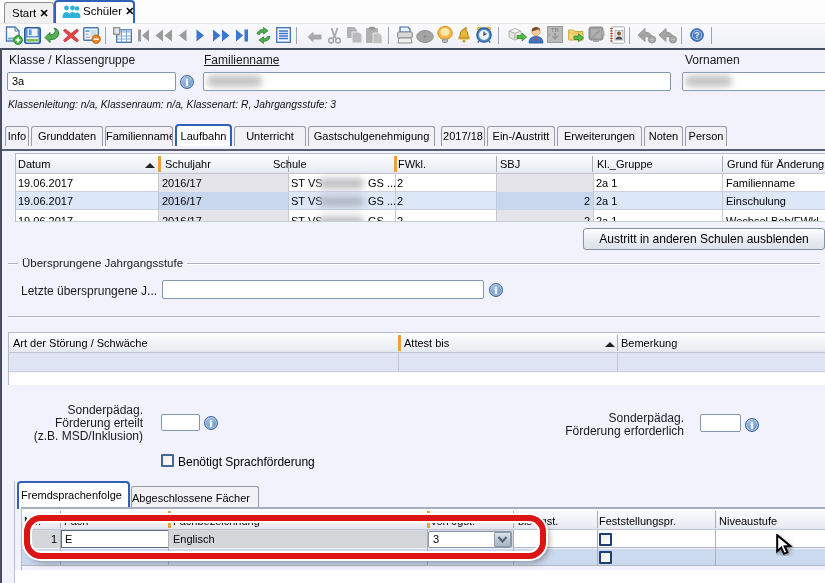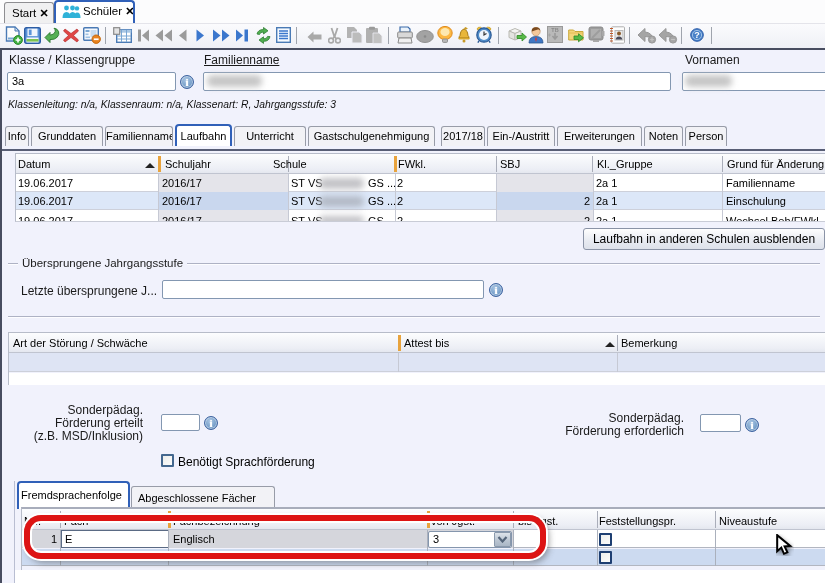--- a/index.html
+++ b/index.html
@@ -342,21 +342,21 @@
   <div class="t1cell" style="left:146px;top:61px;">2016/17</div>
   <div class="t1cell" style="left:275px;top:61px;">ST VS</div>
   <div class="abs" style="left:303px;top:62px;width:45px;height:9px;background:#c2c2c6;border-radius:5px;filter:blur(3px);"></div>
   <div class="t1cell" style="left:352px;top:61px;">GS ...</div>
   <div class="t1cell" style="left:381px;top:61px;">2</div>
   <div class="t1cell" style="left:561px;top:61px;width:13px;text-align:right;">2</div>
   <div class="t1cell" style="left:580px;top:61px;">2a 1</div>
   <div class="t1cell" style="left:710px;top:61px;">Wechsel Beh/FWkl</div>
 </div>
 
-<div class="abs" style="left:583px;top:228px;width:242px;height:22px;background:linear-gradient(#fefefe,#e7eaf1 60%,#dde1ea);border:1px solid #8a93a6;border-radius:3px;font-size:12px;text-align:center;line-height:20px;color:#000;">Laufbahn in anderen Schulen ausblenden</div>
+<div class="abs" style="left:583px;top:228px;width:242px;height:22px;background:linear-gradient(#fefefe,#e7eaf1 60%,#dde1ea);border:1px solid #8a93a6;border-radius:3px;font-size:12px;text-align:center;line-height:20px;color:#000;">Austritt in anderen Schulen ausblenden</div>
 
 <div class="gline" style="left:8px;top:263px;width:812px;"></div>
 <div class="grouptitle" style="left:18px;top:257px;">Übersprungene Jahrgangsstufe</div>
 <div class="lbl" style="left:21px;top:284px;">Letzte übersprungene J...</div>
 <div class="tf" style="left:162px;top:280px;width:322px;height:19px;"></div>
 <div class="info" style="left:489px;top:283px;">i</div>
 
 <div class="gline" style="left:8px;top:316px;width:812px;"></div>
 <div id="table2" style="position:absolute;left:8px;top:331.5px;width:817px;height:53px;border-top:1px solid #b7bcc9;border-left:1px solid #b7bcc9;overflow:hidden;">
   <div class="hdr" style="position:absolute;left:0;top:0;width:817px;height:20px;"></div>
@@ -379,21 +379,21 @@
 <div class="info" style="left:204px;top:416px;">i</div>
 <div class="lbl" style="left:500px;top:412px;width:184px;text-align:right;line-height:13.2px;">Sonderpädag.<br>Förderung erforderlich</div>
 <div class="tf" style="left:700px;top:414px;width:41px;height:18px;"></div>
 <div class="info" style="left:745px;top:418px;">i</div>
 <div class="cb" style="left:161px;top:454px;border-color:#44688f;"></div>
 <div class="abs" style="left:178px;top:455px;font-size:12px;color:#000;">Benötigt Sprachförderung</div>
 
 <div id="bottom">
   <div class="abs" style="left:14px;top:481px;width:1px;height:102px;background:#b9bed2;"></div>
   <div class="abs" style="left:15px;top:569.5px;width:810px;height:13.5px;background:#fff;"></div>
-  <div class="abs" style="left:131px;top:486px;width:144px;height:23px;background:#f2f2f6;border:1px solid #989ca8;border-bottom:none;border-radius:3px 3px 0 0;font-size:11px;line-height:22px;padding-left:6px;color:#000;">Abgeschlossene Fächer</div>
+  <div class="abs" style="left:131px;top:486px;width:128px;height:23px;background:#f2f2f6;border:1px solid #989ca8;border-bottom:none;border-radius:3px 3px 0 0;font-size:11px;line-height:22px;color:#000;">Abgeschlossene Fächer</div>
   <div class="abs" style="left:17px;top:481px;width:113px;height:28px;background:#fff;border:2px solid #3060b8;border-bottom:none;border-radius:4px 4px 0 0;font-size:11px;line-height:24px;padding-left:2px;color:#000;">Fremdsprachenfolge</div>
 
   <div id="table3" style="position:absolute;left:21px;top:507px;width:804px;height:62.5px;border-top:2px solid #a8adbb;border-left:1px solid #b7bcc9;overflow:hidden;">
     <div class="hdr" style="position:absolute;left:0;top:0;width:804px;height:21px;"></div>
     <div class="t1cell" style="left:2px;top:6px;">N...</div>
     <div class="abs" style="left:24px;top:11px;width:8px;height:3px;background:#9aa0ac;"></div>
     <div class="abs" style="left:38px;top:2px;width:1px;height:17px;background:#a9adb9;"></div>
     <div class="t1cell" style="left:42px;top:6px;">Fach</div>
     <div class="abs" style="left:146px;top:2px;width:3px;height:17px;background:#e8a33d;"></div>
     <div class="t1cell" style="left:151px;top:6px;">Fachbezeichnung</div>

